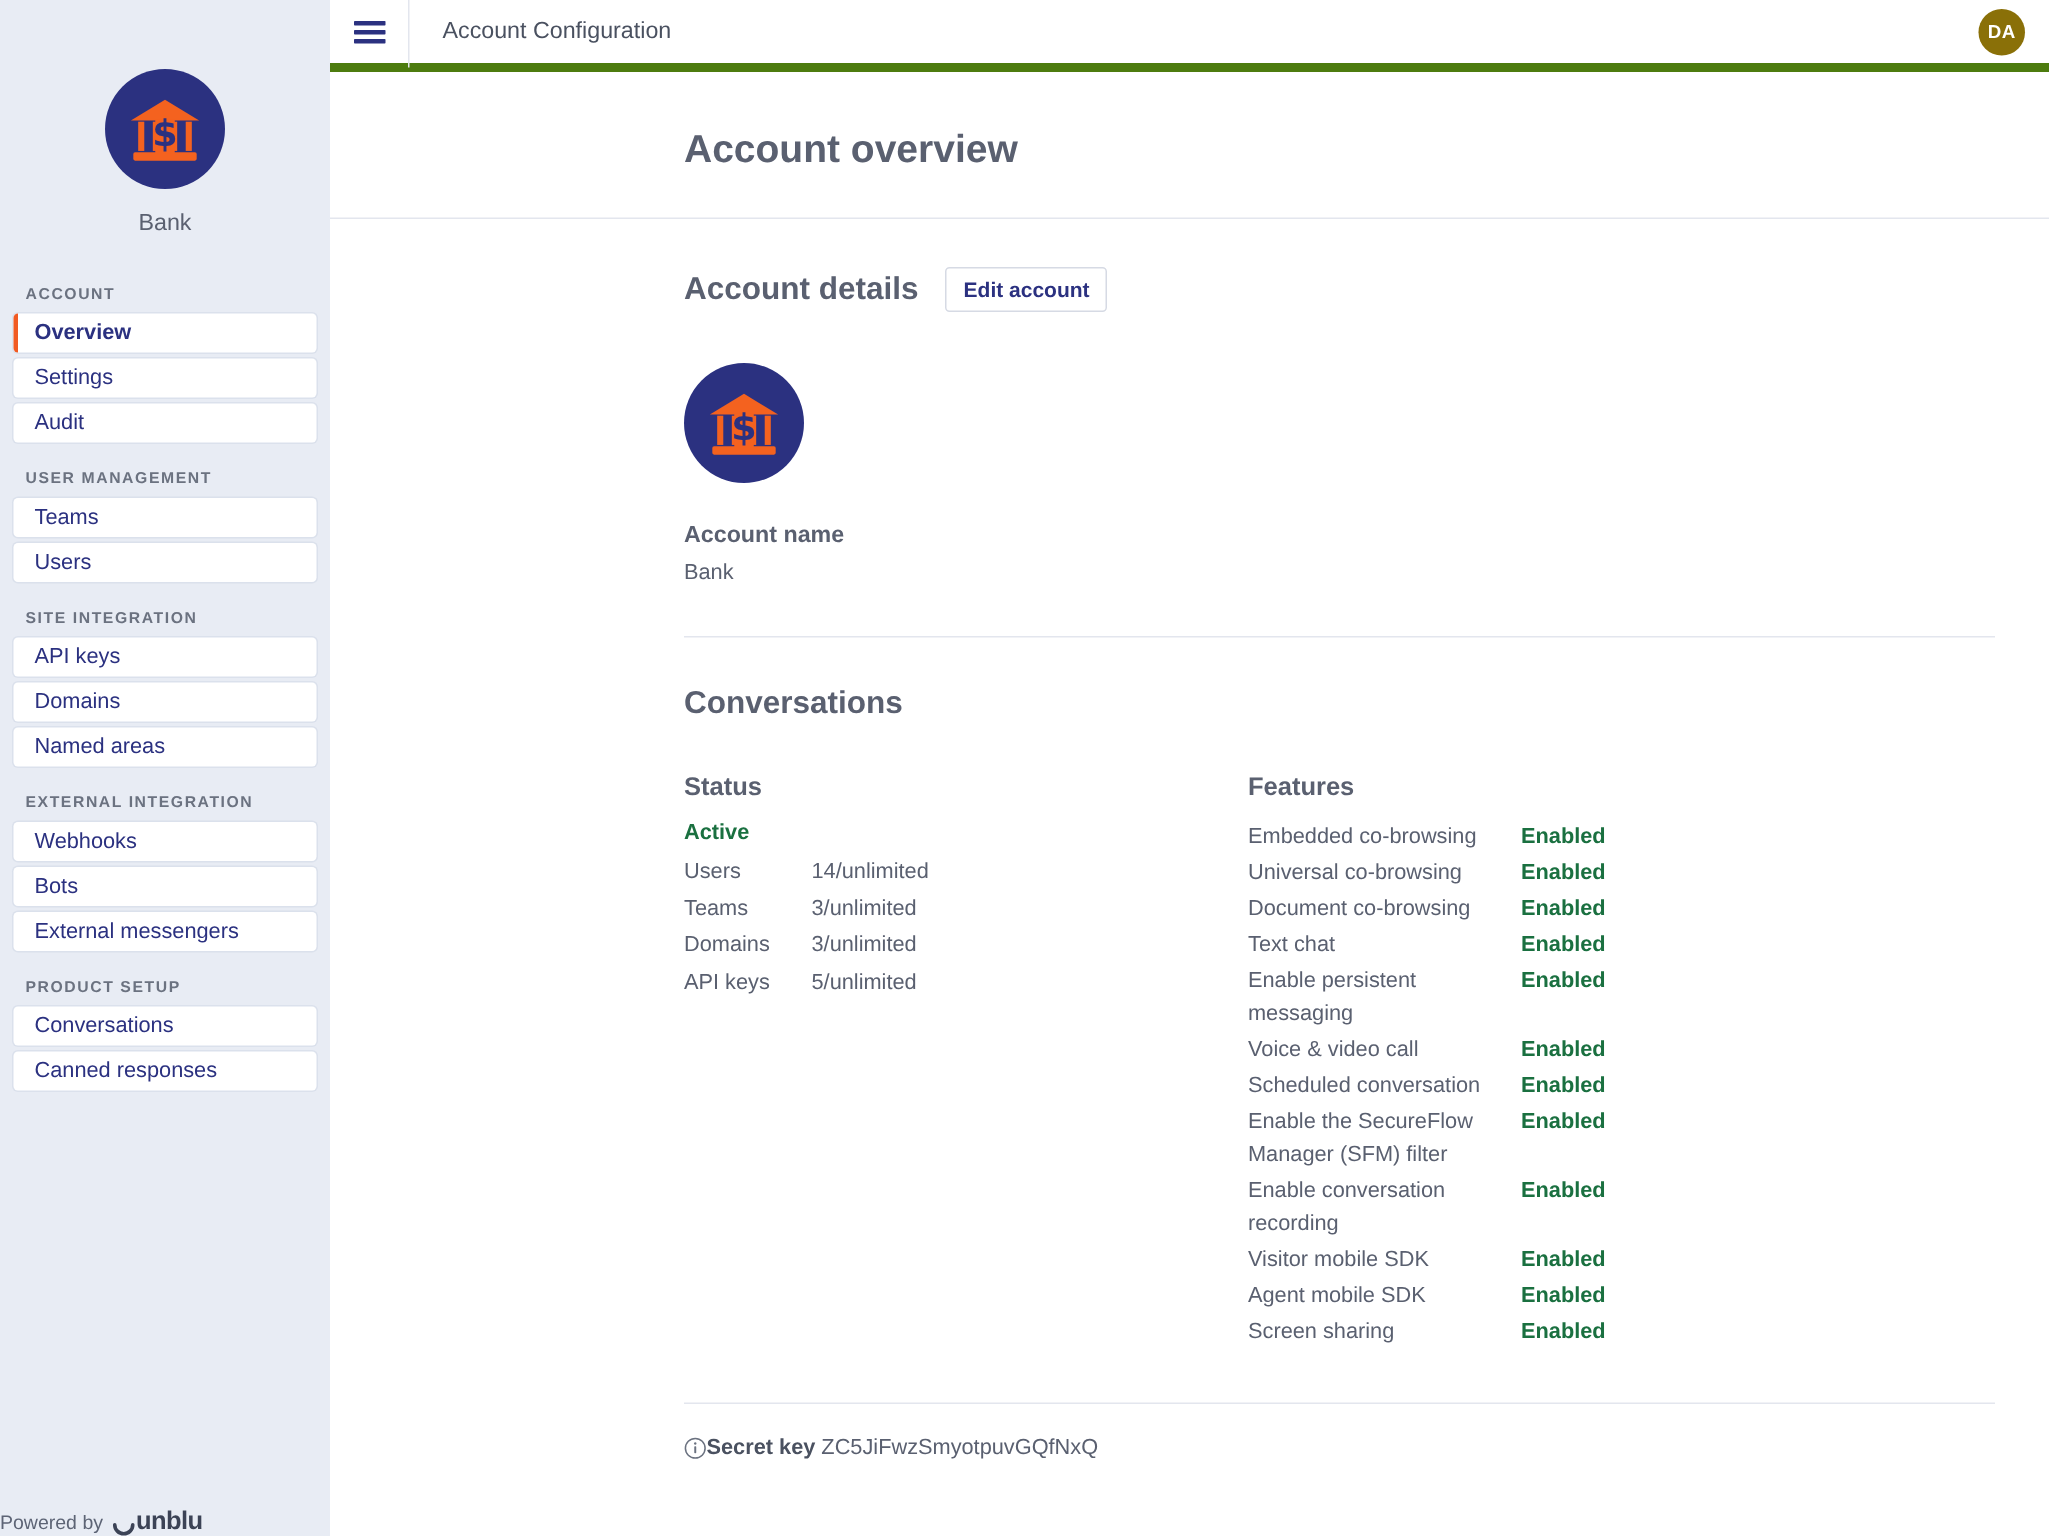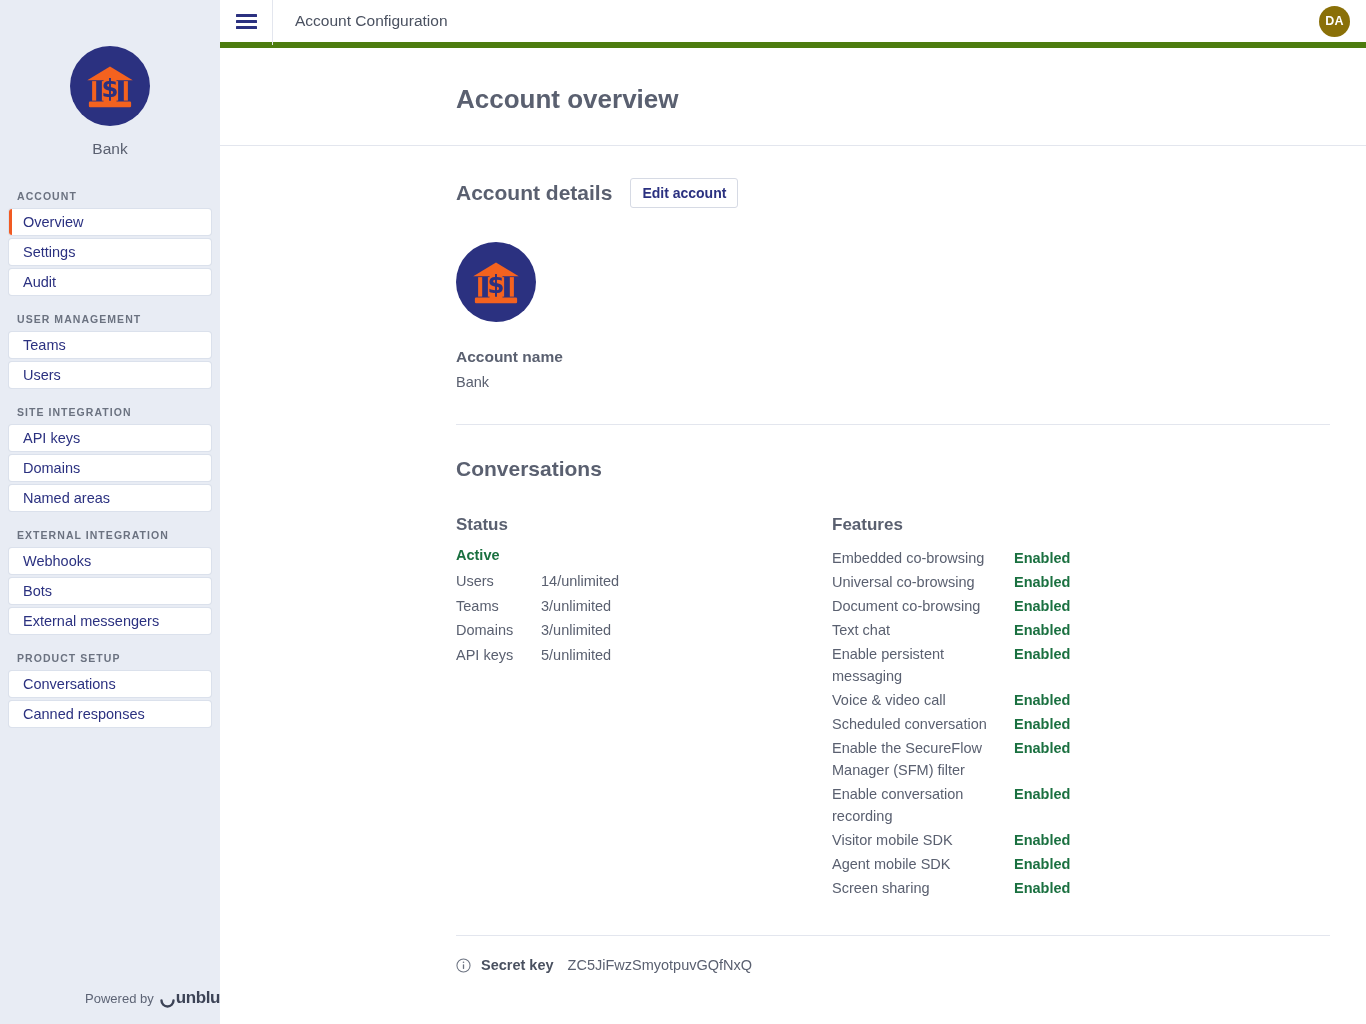--- a/index.html
+++ b/index.html
@@ -67,38 +67,38 @@
     align-items: center;
     padding-left: 14px;
     margin-bottom: 4px;
     font-size: 14.5px;
     color: #2b3180;
     position: relative;
     cursor: pointer;
     box-shadow: 0 0 0 1px rgba(180,190,210,0.25);
   }
   .nav-item.active {
-    font-weight: 400;
+    font-weight: 700;
   }
   .nav-item.active::before {
     content: "";
     position: absolute;
     left: 0; top: 0; bottom: 0;
     width: 3px;
     background: #f15a22;
     border-radius: 3px 0 0 3px;
   }
   .powered {
     position: absolute;
-    bottom: 16px;
+    bottom: 0;
     left: 0;
     width: 100%;
     display: flex;
     align-items: center;
-    justify-content: flex-end;
+    justify-content: flex-start;
     gap: 6px;
     font-size: 13px;
     color: #5d6475;
   }
   .unblu-logo {
     display: inline-flex;
     align-items: flex-end;
     font-weight: 700;
     font-size: 17px;
     color: #3c4356;
@@ -279,21 +279,20 @@
   }
 
   .footer-rule {
     height: 1px;
     background: #e3e6ee;
     margin: 34px 36px 0 236px;
   }
   .secret {
     display: flex;
     align-items: center;
-    gap: 10px;
     padding: 21px 0 0 236px;
     font-size: 14.5px;
     color: #5a6070;
   }
   .info-icon {
     width: 15px; height: 15px;
     display: inline-flex;
     align-items: center;
     justify-content: center;
     color: #6b7280;

